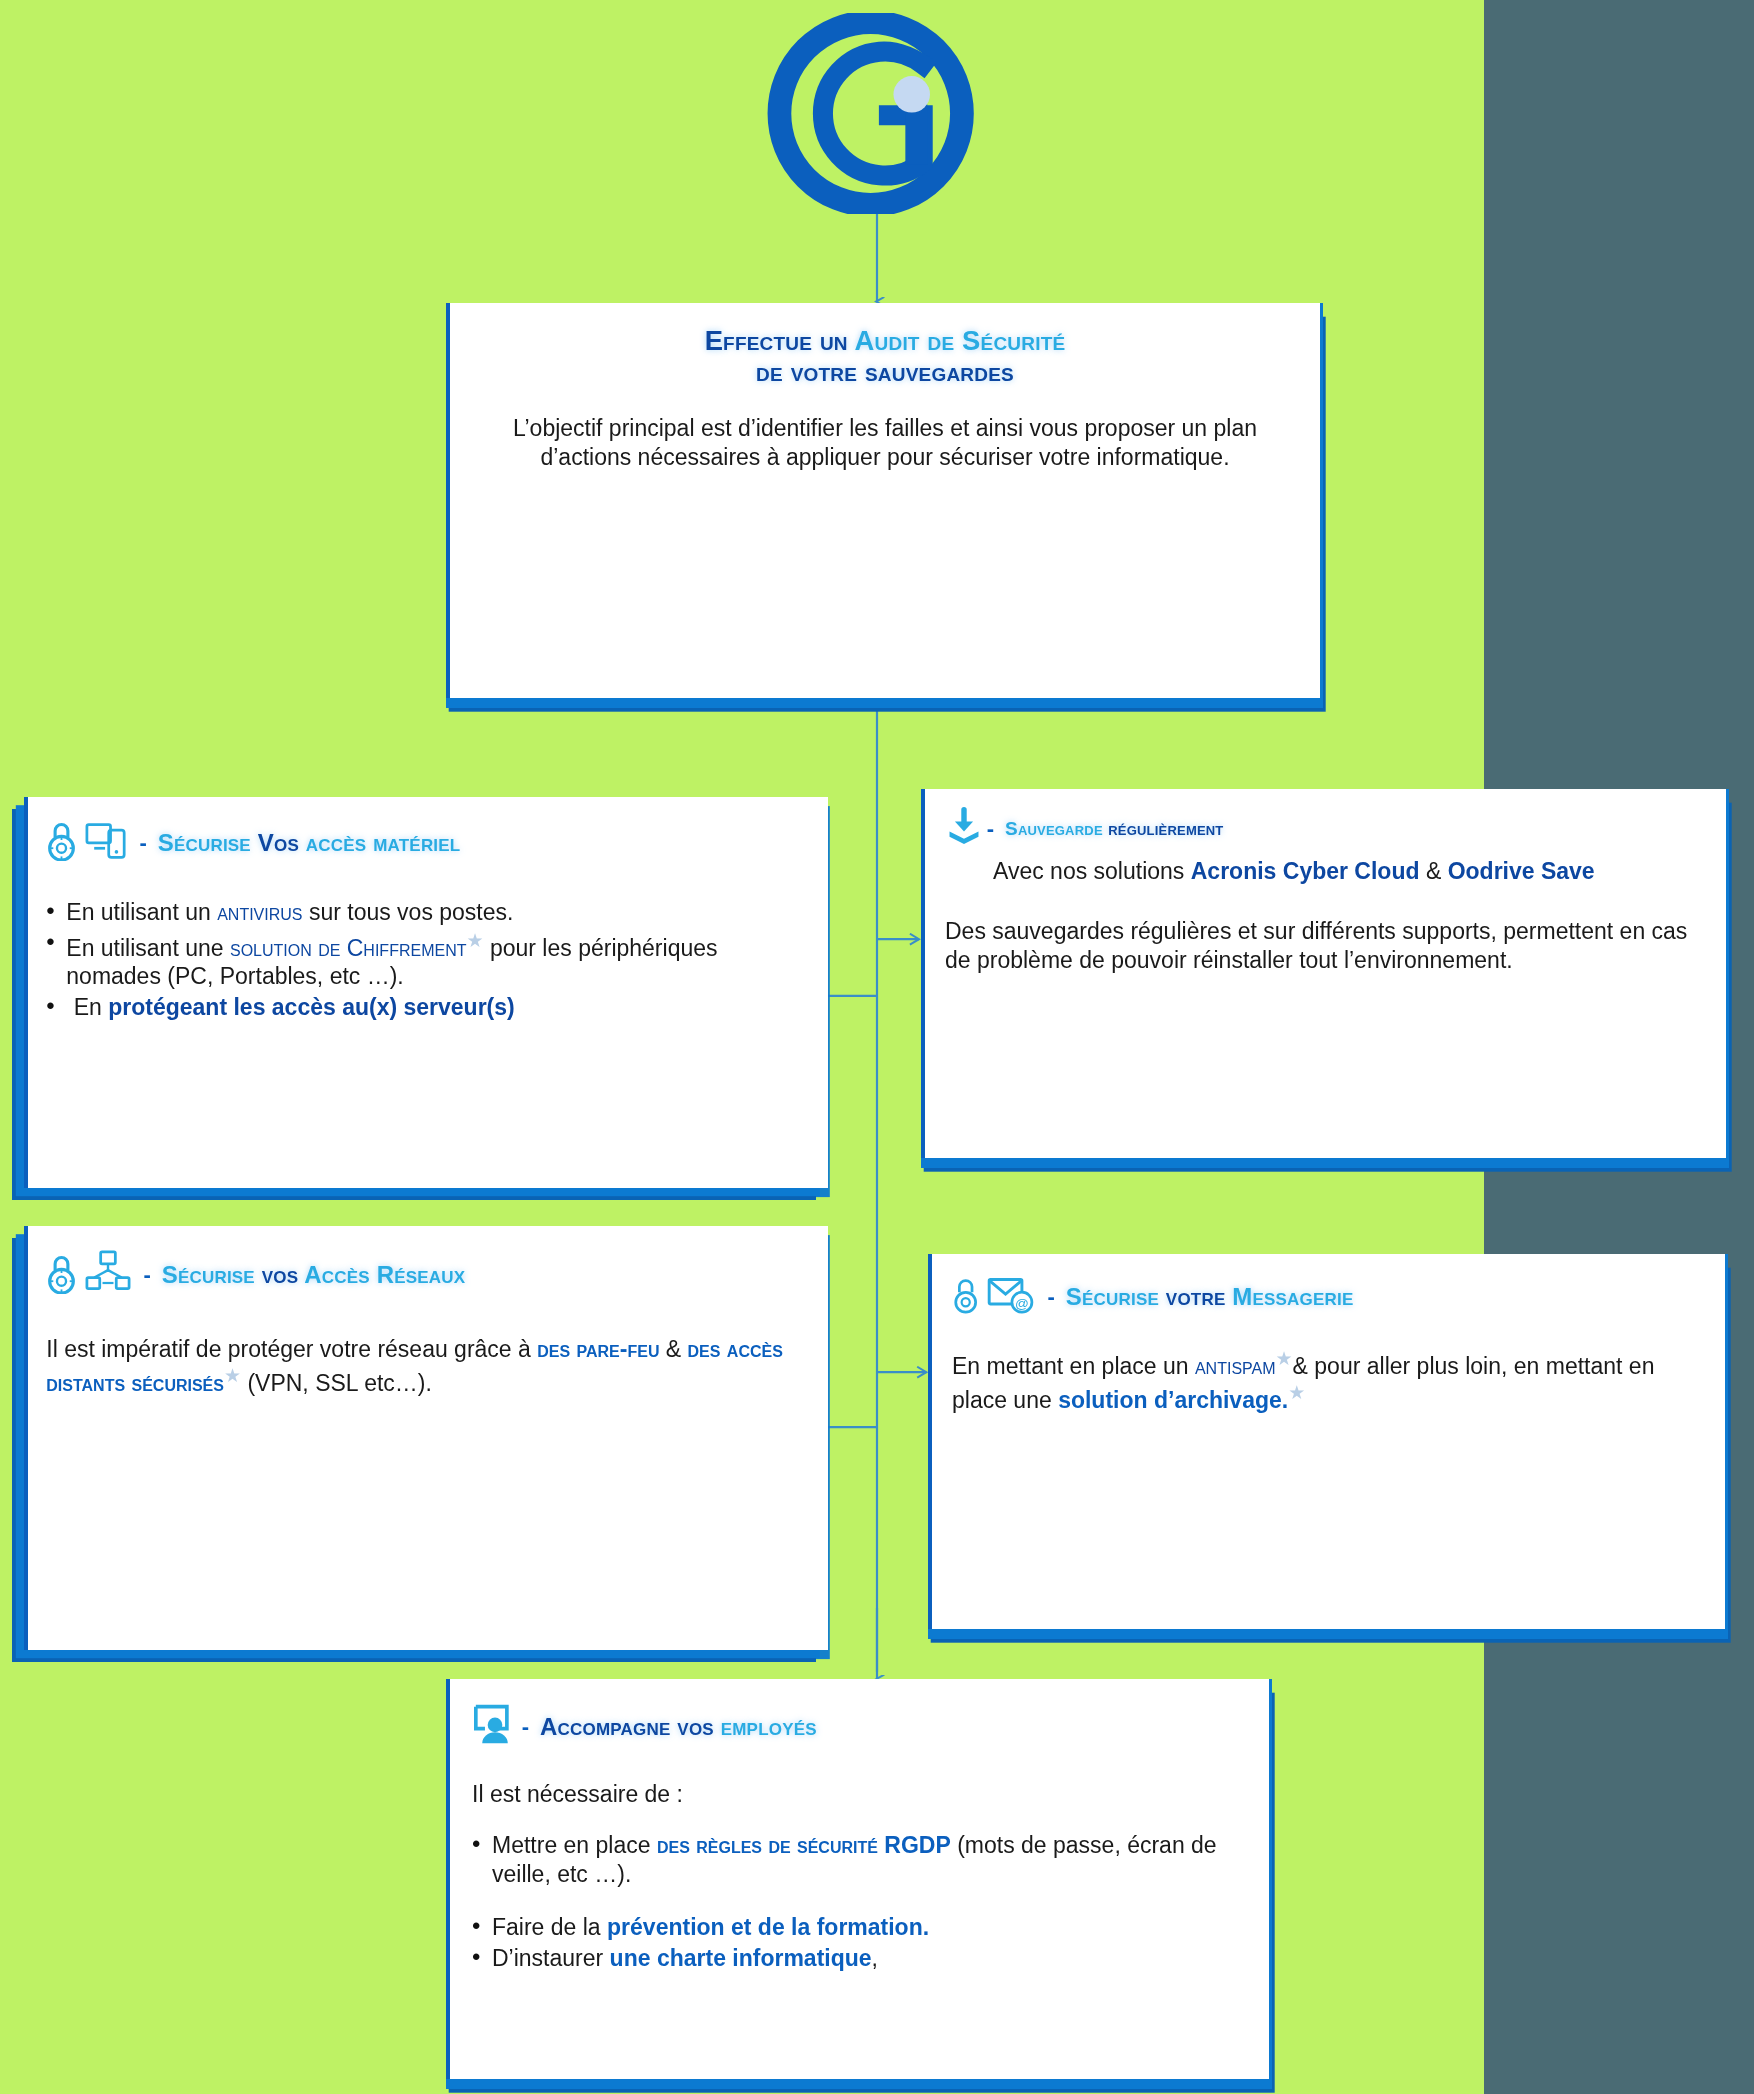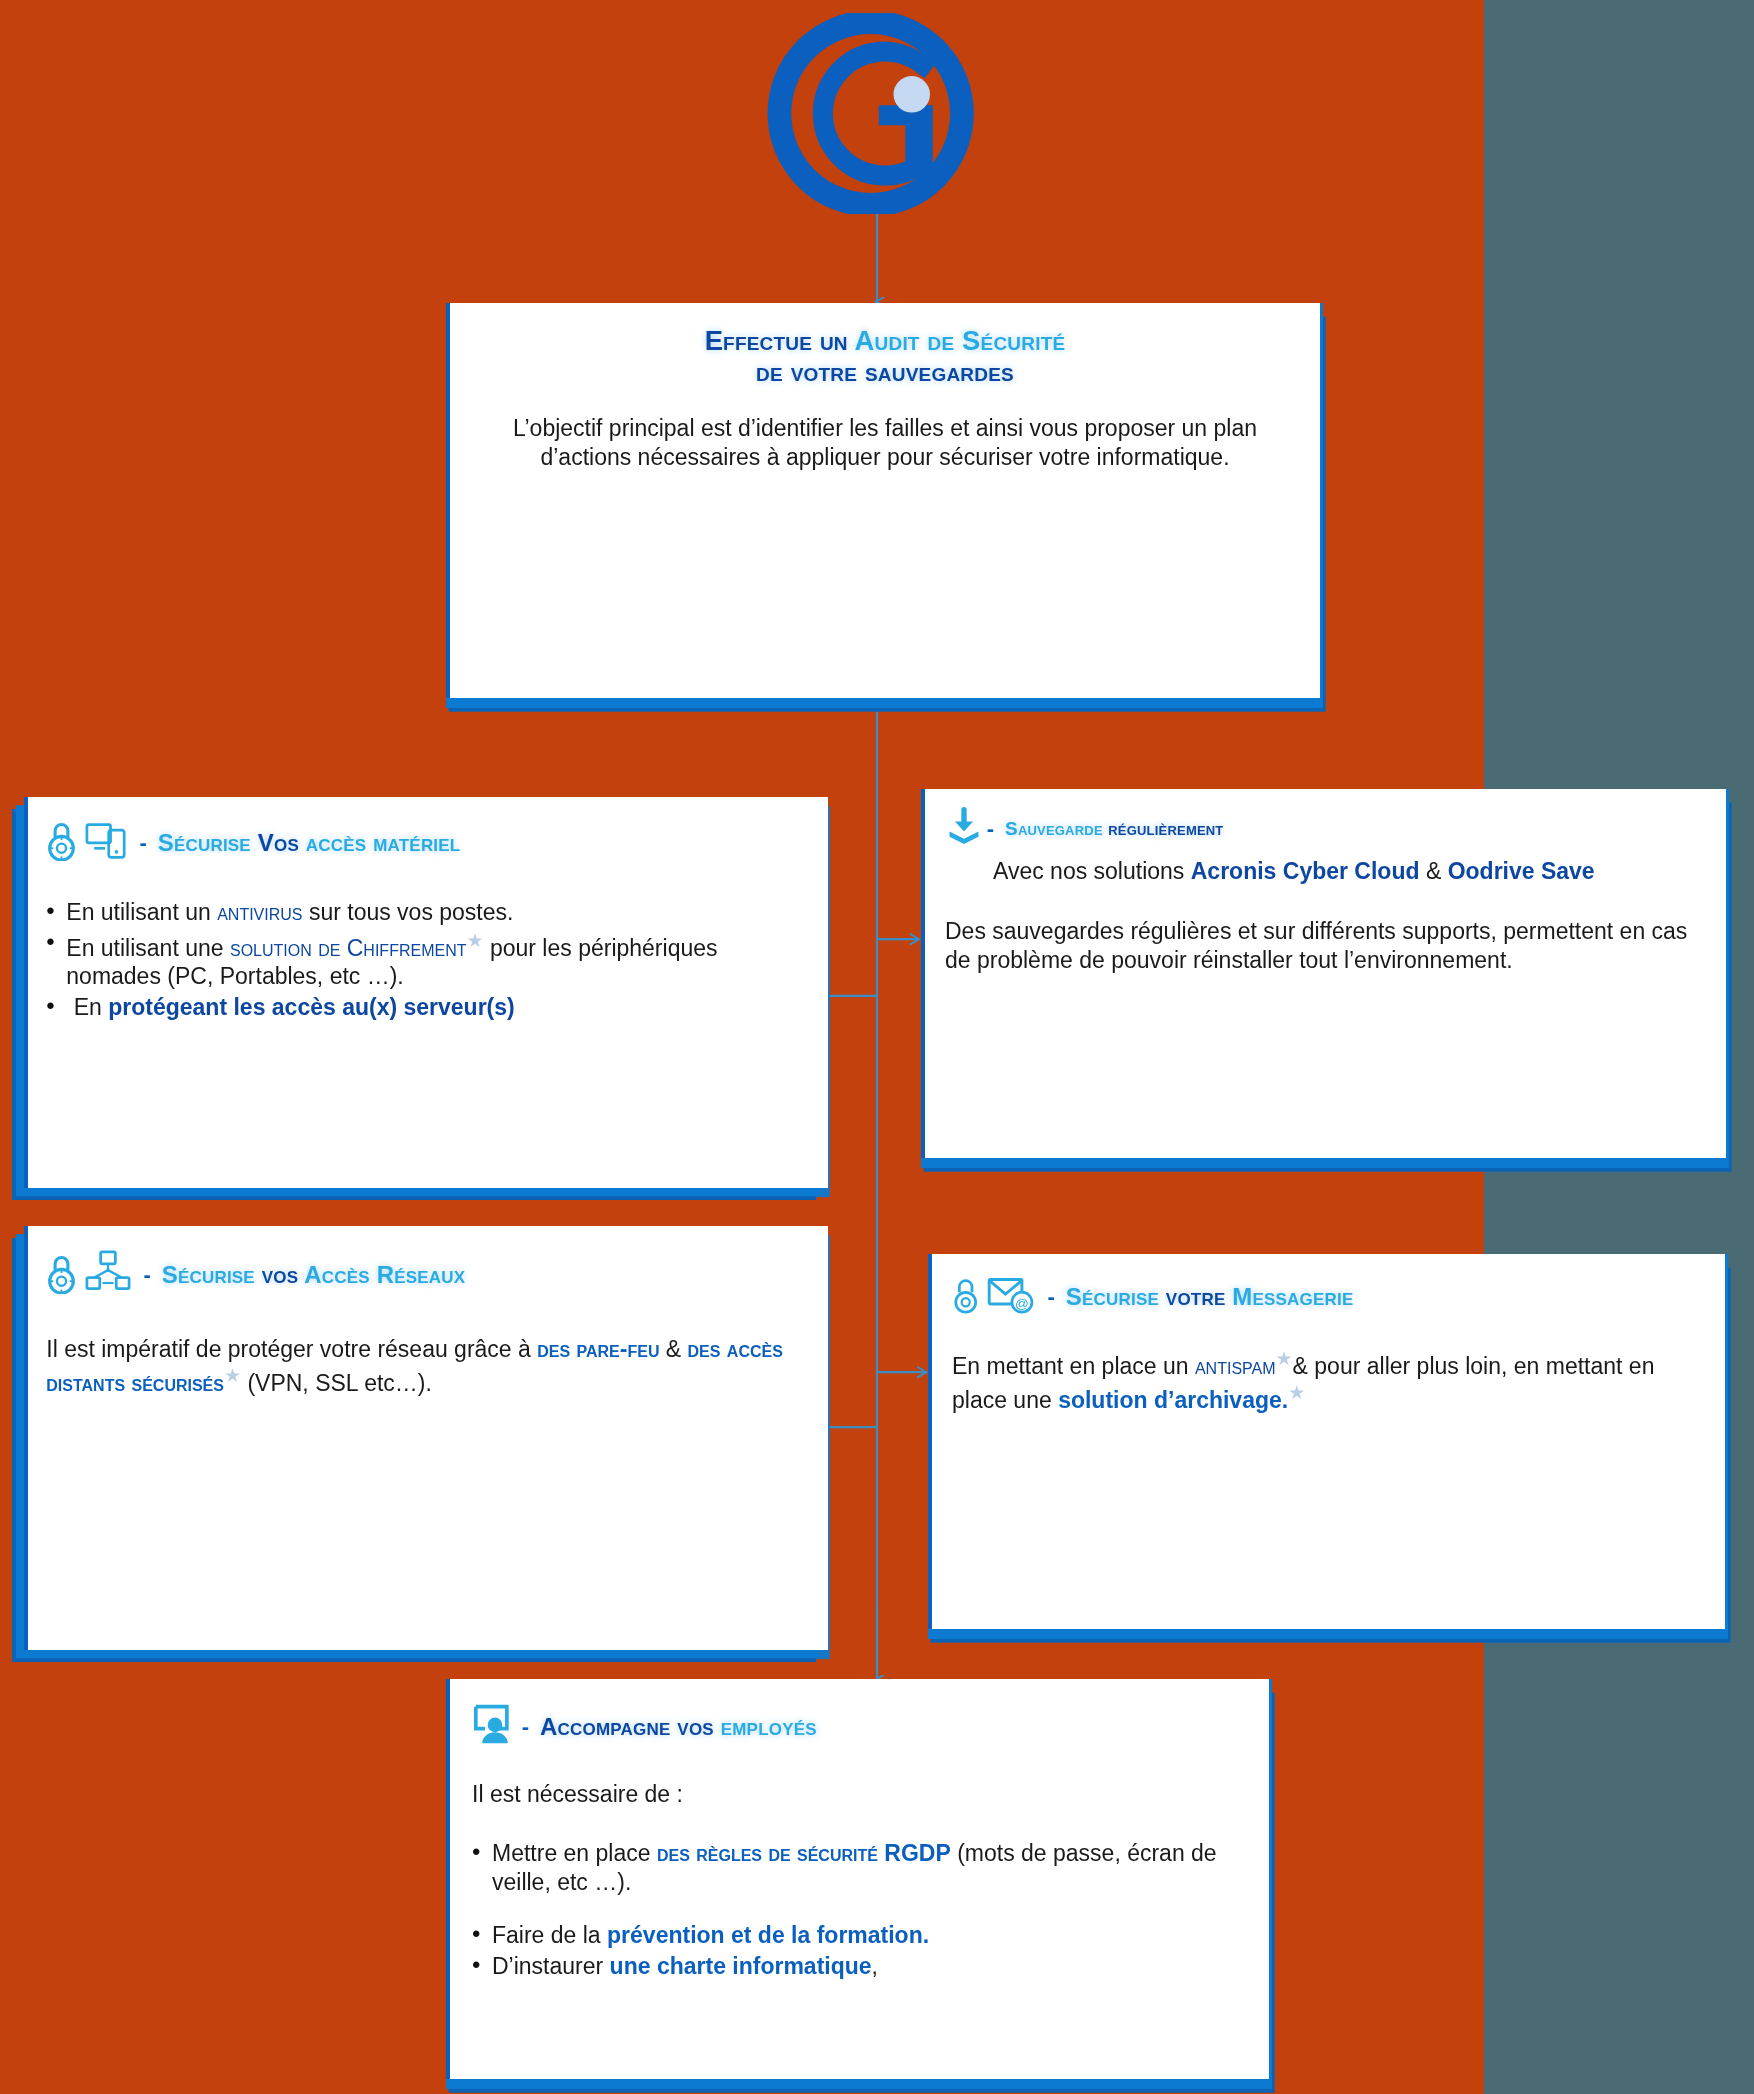--- a/index.html
+++ b/index.html
@@ -9,21 +9,21 @@
     height: 2094px;
     background: #4a6b74;
     font-family: "Liberation Sans", sans-serif;
     overflow: hidden;
   }
 
   #root {
     position: relative;
     width: 1484px;
     height: 2094px;
-    background: #c2410c;
+    background: #bef264;
   }
 
   
   #connectors {
     position: absolute;
     left: 0; top: 0;
     width: 1754px; height: 2094px;
     z-index: 1;
     pointer-events: none;
   }
@@ -338,21 +338,21 @@
           </span>
         </span>
         <span class="dash" style="margin-left:3.7px;">-</span>
         <span class="heading" style="font-size:24px;">
           <span class="hd">Accompagne vos </span><span class="hl">employés</span>
         </span>
       </div>
 
       <div class="body-text" style="margin-top:29px;">Il est nécessaire de :</div>
 
-      <ul class="bullets body-text" style="margin-top:30px;">
+      <ul class="bullets body-text" style="margin-top:22px;">
         <li style="margin-bottom:24px;">
           <span>Mettre en place </span><span class="sc">des règles de sécurité RGDP</span><span> (mots de passe, écran de veille, etc …).</span>
         </li>
         <li>
           <span>Faire de la </span><span class="b-blue">prévention et de la formation.</span>
         </li>
         <li style="margin-bottom:24px;">
           <span>D’instaurer </span><span class="b-blue">une charte informatique</span><span>,</span>
         </li>
       </ul>

